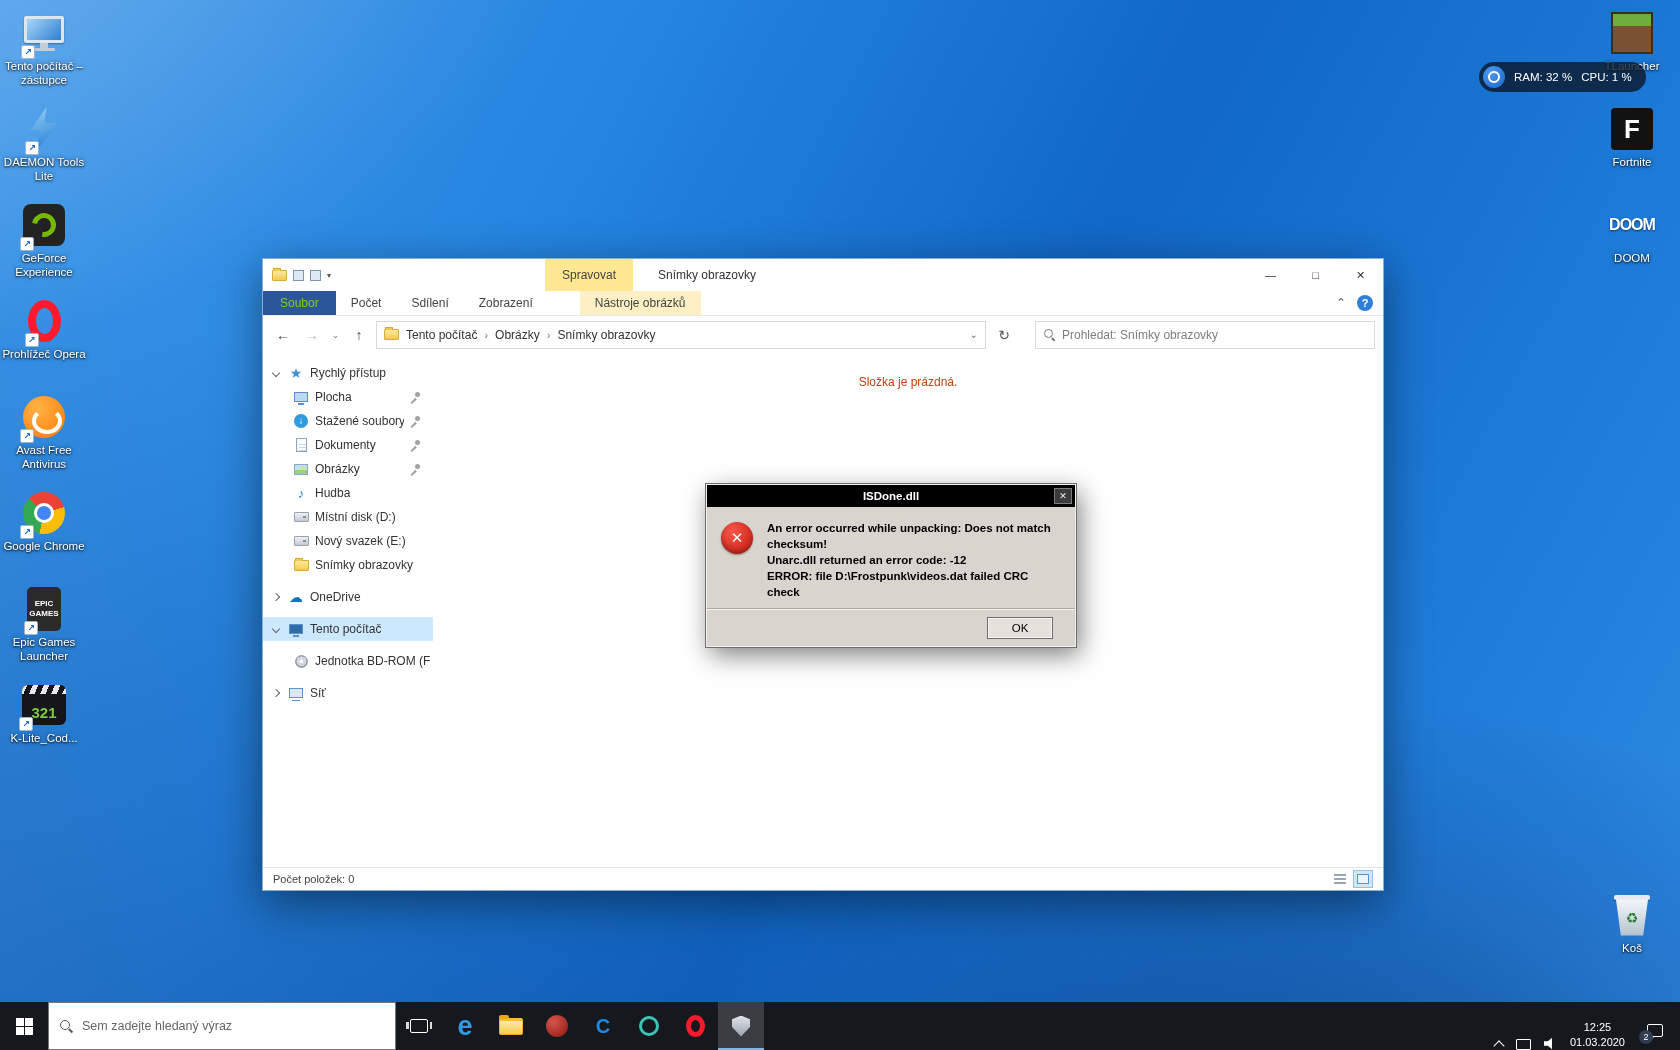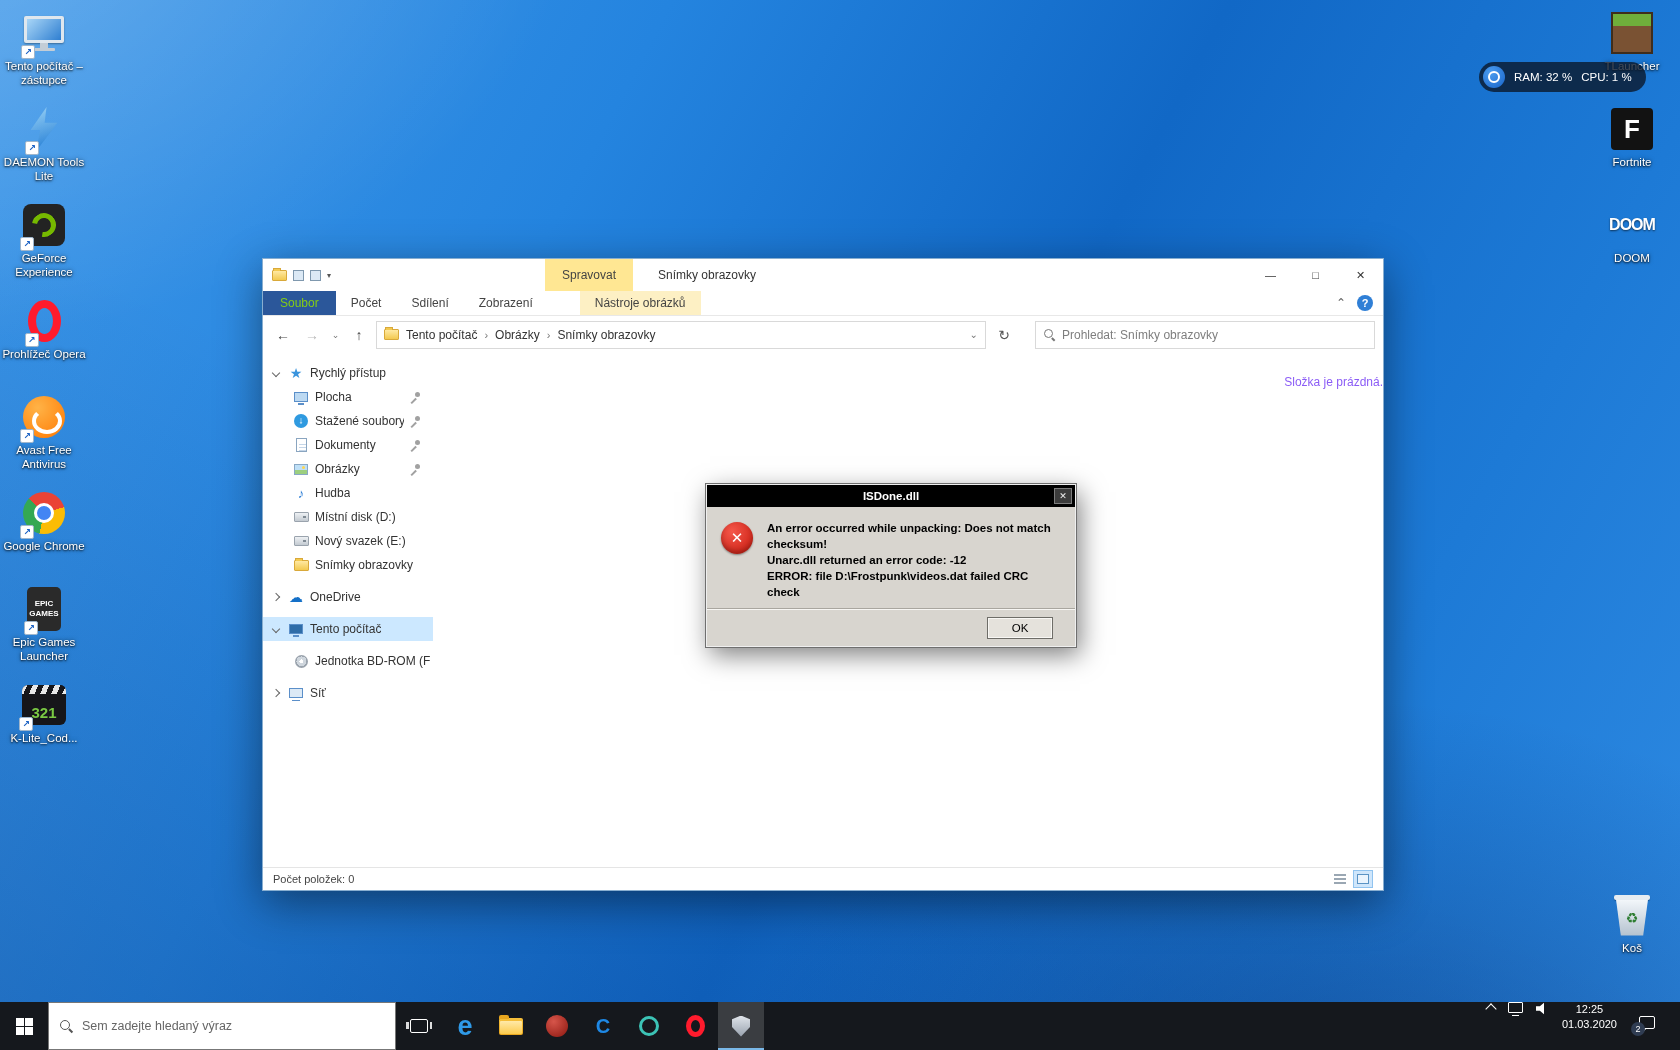--- a/index.html
+++ b/index.html
@@ -137,21 +137,21 @@
   .ic-pic::after{content:"";position:absolute;right:2px;top:1px;width:3px;height:3px;background:#ffd54d;border-radius:50%}
   .ic-note{color:#2f7fd6;font-size:13px}
   .ic-disk{width:15px;height:10px;background:linear-gradient(#eef1f4,#c3cad1);border:1px solid #9aa3ad;border-radius:1px;position:relative}
   .ic-disk::after{content:"";position:absolute;right:2px;top:3px;width:3px;height:2px;background:#7f8a94}
   .ic-cloud{color:#1470c8;font-size:14px}
   .ic-disc{width:13px;height:13px;border-radius:50%;background:radial-gradient(circle,#fff 0 2px,#cfd6dd 2px 5px,#9aa3ad 5px)}
   .ic-net{width:14px;height:10px;border:1px solid #5b8fc9;background:#dce9f5;position:relative}
   .ic-net::after{content:"";position:absolute;left:2px;bottom:-4px;width:8px;height:1.5px;background:#5b8fc9}
 
   .main{flex:1;position:relative}
-  .empty{position:absolute;top:22px;left:0;right:0;text-align:right;color:#8b5cf6;font-size:12px}
+  .empty{position:absolute;top:22px;left:0;right:0;text-align:center;color:#c2410c;font-size:12px}
 
   .statusbar{height:23px;border-top:1px solid #e5e5e5;display:flex;align-items:center;padding:0 10px;font-size:11px;color:#444}
   .view-btns{margin-left:auto;display:flex;gap:3px}
   .vbtn{width:20px;height:18px;display:flex;align-items:center;justify-content:center}
   .vbtn.active{background:#cfe6fb;border:1px solid #90c3ef}
   .v-list{width:12px;height:10px;background:repeating-linear-gradient(#9aa7b3 0 2px,transparent 2px 4px)}
   .v-thumb{width:12px;height:10px;border:1px solid #5a93c4;background:#eaf4fd}
 
   
   .dlg{position:absolute;left:706px;top:484px;width:370px;height:163px;background:#d8d5cf;
@@ -191,21 +191,21 @@
   .edge-e{font-size:27px;font-weight:bold;color:#2f9ae8;line-height:1}
   .tbfold{width:24px;height:17px;position:relative;background:linear-gradient(#f6c03c,#e8a61e);border-radius:2px}
   .tbfold::before{content:"";position:absolute;top:-3px;left:0;width:10px;height:4px;background:#e8a61e;border-radius:2px 2px 0 0}
   .tbfold::after{content:"";position:absolute;inset:3px 1px 1px;background:linear-gradient(#ffe9a8,#fccb4e);border-radius:1px}
   .tbred{width:22px;height:22px;border-radius:50%;background:radial-gradient(circle at 35% 30%,#d6554a,#8c1710)}
   .c-blue{font-size:20px;font-weight:800;color:#1e88e5;line-height:1}
   .tbring{width:20px;height:20px;border-radius:50%;border:3.5px solid #3cc3b6}
   .tbopera{width:19px;height:22px;border-radius:50%;border:5px solid #ff1b2d}
   .tbshield{width:18px;height:21px;background:linear-gradient(#dfe4ea,#97a1ad);
        clip-path:polygon(50% 0,100% 18%,100% 55%,50% 100%,0 55%,0 18%)}
-  .tray{margin-left:auto;display:flex;align-items:flex-start;gap:13px;padding-right:16px}
+  .tray{margin-left:auto;display:flex;align-items:flex-end;gap:13px;padding-right:8px}
   .tr-chev{width:8px;height:8px;border-left:1.6px solid #fff;border-top:1.6px solid #fff;transform:rotate(45deg);margin-top:3px}
   .tr-net{width:15px;height:11px;border:1.5px solid #fff;border-radius:1px;position:relative}
   .tr-net::after{content:"";position:absolute;left:3px;right:3px;bottom:-4px;height:1.5px;background:#fff}
   .tr-spk{width:13px;height:13px;background:#fff;clip-path:polygon(0 32%,30% 32%,62% 5%,62% 95%,30% 68%,0 68%)}
   .clock{color:#fff;font-size:11px;text-align:center;line-height:1.35}
   .notif{position:relative;width:34px;height:40px;display:flex;align-items:center;justify-content:center}
   .n-bubble{width:16px;height:13px;border:1.6px solid #fff;border-radius:2px;position:relative}
   .n-bubble::after{content:"";position:absolute;left:1px;bottom:-6px;border:3px solid transparent;border-top-color:#fff;border-left-color:#fff}
   .badge{position:absolute;left:1px;bottom:6px;min-width:14px;height:14px;border-radius:7px;background:#2f3c52;
        border:1px solid #4a5а73;color:#fff;font-size:9px;display:flex;align-items:center;justify-content:center;padding:0 3px}

